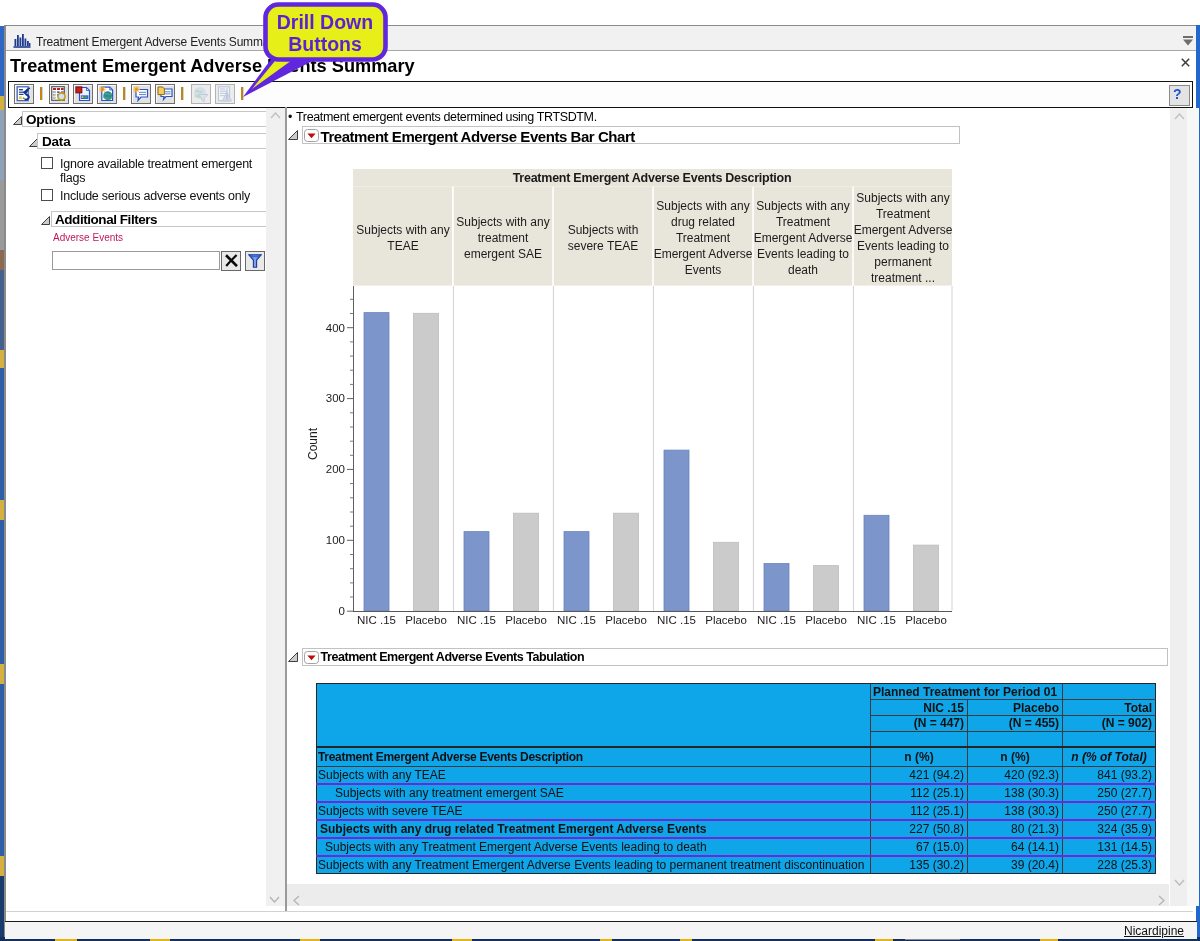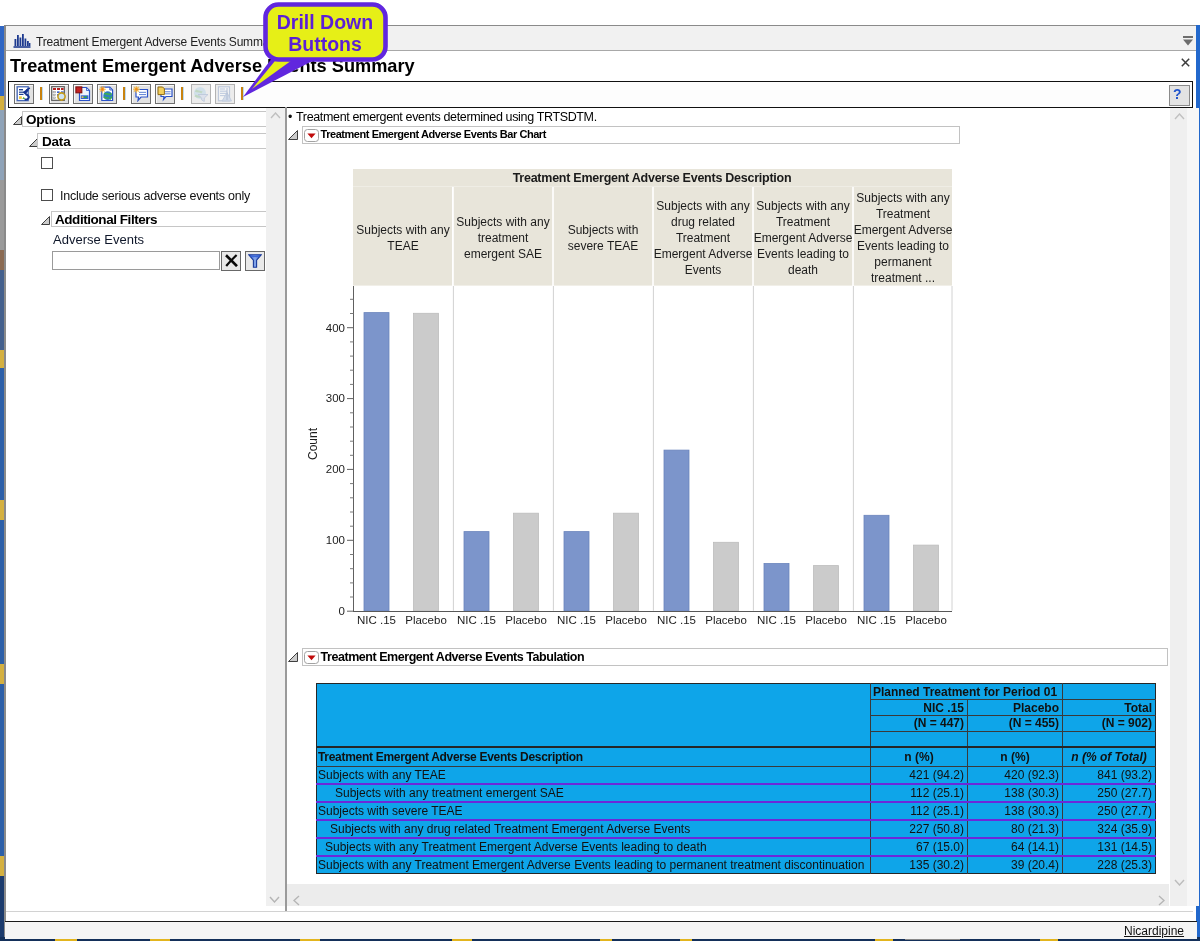--- a/index.html
+++ b/index.html
@@ -177,30 +177,31 @@
 <div class="abs" style="left:22px;top:111px;width:244px;height:14px;border:1px solid #c6c6c6;background:#fff;"></div>
 <div class="abs txt" style="left:26px;top:112px;font-size:13.5px;font-weight:bold;color:#000;letter-spacing:-0.2px;">Options</div>
 
 <svg class="abs" style="left:29px;top:138px;" width="9" height="9" viewBox="0 0 9 9">
       <polygon points="8.5,0.5 8.5,8.5 0.5,8.5" fill="#ccc" stroke="#3f3f3f" stroke-width="1"></polygon>
     </svg>
 <div class="abs" style="left:37px;top:133px;width:229px;height:14px;border:1px solid #c6c6c6;background:#fff;"></div>
 <div class="abs txt" style="left:42px;top:134px;font-size:13.5px;font-weight:bold;color:#000;letter-spacing:-0.2px;">Data</div>
 
 <div class="abs" style="left:41px;top:157px;width:10px;height:10px;border:1.2px solid #4d4d4d;background:#fff;"></div>
+<div class="abs" style="left:60px;top:157px;width:210px;font-size:12.5px;color:#111;line-height:14px;letter-spacing:-0.25px;">Ignore available treatment emergent<br>flags</div>
 <div class="abs" style="left:41px;top:189px;width:10px;height:10px;border:1.2px solid #4d4d4d;background:#fff;"></div>
 <div class="abs txt" style="left:60px;top:189px;font-size:12.5px;color:#111;letter-spacing:-0.25px;">Include serious adverse events only</div>
 
 <svg class="abs" style="left:41px;top:216px;" width="9" height="9" viewBox="0 0 9 9">
       <polygon points="8.5,0.5 8.5,8.5 0.5,8.5" fill="#ccc" stroke="#3f3f3f" stroke-width="1"></polygon>
     </svg>
 <div class="abs" style="left:51px;top:211px;width:215px;height:14px;border:1px solid #c6c6c6;background:#fff;"></div>
 <div class="abs txt" style="left:55px;top:212px;font-size:13.5px;font-weight:bold;color:#000;letter-spacing:-0.45px;">Additional Filters</div>
 
-<div class="abs txt" style="left:53px;top:232px;font-size:13px;color:#0f172a;">Adverse Events</div>
+<div class="abs txt" style="left:53px;top:232px;font-size:10px;color:#be185d;">Adverse Events</div>
 <div class="abs" style="left:52px;top:250.5px;width:166px;height:17px;border:1px solid #9a9a9a;background:#fff;"></div>
 <div class="abs" style="left:221px;top:250.5px;width:17.5px;height:18px;border:1.5px solid #686868;background:#e9e9e9;"></div>
 <svg class="abs" style="left:225px;top:254px;" width="13" height="13" viewBox="0 0 13 13">
   <path d="M1,1.2 C4.5,4.5 8,8 12,12.2" stroke="#0a0a0a" stroke-width="2.6" fill="none"></path>
   <path d="M11.6,1 C8,4.5 4.5,8 1.2,12" stroke="#0a0a0a" stroke-width="2.2" fill="none"></path>
 </svg>
 <div class="abs" style="left:245px;top:250.5px;width:17.5px;height:18px;border:1.5px solid #686868;background:#e9e9e9;"></div>
 <svg class="abs" style="left:248px;top:253.5px;" width="14" height="14" viewBox="0 0 14 14">
   <defs>
         <linearGradient id="fg" x1="0" y1="0" x2="1" y2="0">
@@ -240,21 +241,21 @@
 <div class="abs txt" style="left:296px;top:110px;font-size:12.5px;color:#000000;letter-spacing:-0.35px;">Treatment emergent events determined using TRTSDTM.</div>
 
 <svg class="abs" style="left:288px;top:130px;" width="10" height="10" viewBox="0 0 10 10">
       <polygon points="9.5,0.5 9.5,9.5 0.5,9.5" fill="#ccc" stroke="#3f3f3f" stroke-width="1"></polygon>
     </svg>
 <div class="abs" style="left:302px;top:126px;width:656px;height:16px;border:1px solid #c2c2c2;background:#fff;"></div>
 <div class="abs" style="left:304px;top:129px;width:12.5px;height:10.5px;border:1.2px solid #a2a2a2;border-radius:3.5px;background:#fff;"></div>
 <svg class="abs" style="left:306.5px;top:133px;" width="9" height="5.5" viewBox="0 0 9 5.5">
       <polygon points="0.4,0.4 8.6,0.4 4.5,5.2" fill="#c00b0b"></polygon>
     </svg>
-<div class="abs txt" style="left:320.5px;top:128px;font-size:11px;font-weight:bold;color:#000;letter-spacing:-0.45px;">Treatment Emergent Adverse Events Bar Chart</div>
+<div class="abs txt" style="left:320.5px;top:128px;font-size:15px;font-weight:bold;color:#000;letter-spacing:-0.45px;">Treatment Emergent Adverse Events Bar Chart</div>
 
 <svg class="abs" style="left:300px;top:160px;" width="660" height="478" viewBox="0 0 660 478">
   <g font-family="Liberation Sans, sans-serif">
 
   <rect x="53" y="9" width="599" height="17.6" fill="#e8e5da"></rect>
   <text x="352" y="22" font-size="12.5" font-weight="bold" fill="#1a1a1a" text-anchor="middle" letter-spacing="-0.25">Treatment Emergent Adverse Events Description</text>
 
   <rect x="53" y="26.8" width="99" height="98.8" fill="#e8e5da"></rect>
   <rect x="153.8" y="26.8" width="98.4" height="98.8" fill="#e8e5da"></rect>
   <rect x="253.8" y="26.8" width="98.4" height="98.8" fill="#e8e5da"></rect>
@@ -425,21 +426,21 @@
           <td class="bl num">138 (30.3)</td>
           <td class="bl num">250 (27.7)</td>
         </tr>
 <tr class="dr">
           <td style="padding-left:1px;">Subjects with severe TEAE</td>
           <td class="bl num">112 (25.1)</td>
           <td class="bl num">138 (30.3)</td>
           <td class="bl num">250 (27.7)</td>
         </tr>
 <tr class="dr">
-          <td style="padding-left:13px;">Subjects with any drug related Treatment Emergent Adverse Events</td>
+          <td style="padding-left:3px;font-weight:bold;">Subjects with any drug related Treatment Emergent Adverse Events</td>
           <td class="bl num">227 (50.8)</td>
           <td class="bl num">80 (21.3)</td>
           <td class="bl num">324 (35.9)</td>
         </tr>
 <tr class="dr">
           <td style="padding-left:8px;">Subjects with any Treatment Emergent Adverse Events leading to death</td>
           <td class="bl num">67 (15.0)</td>
           <td class="bl num">64 (14.1)</td>
           <td class="bl num">131 (14.5)</td>
         </tr>

